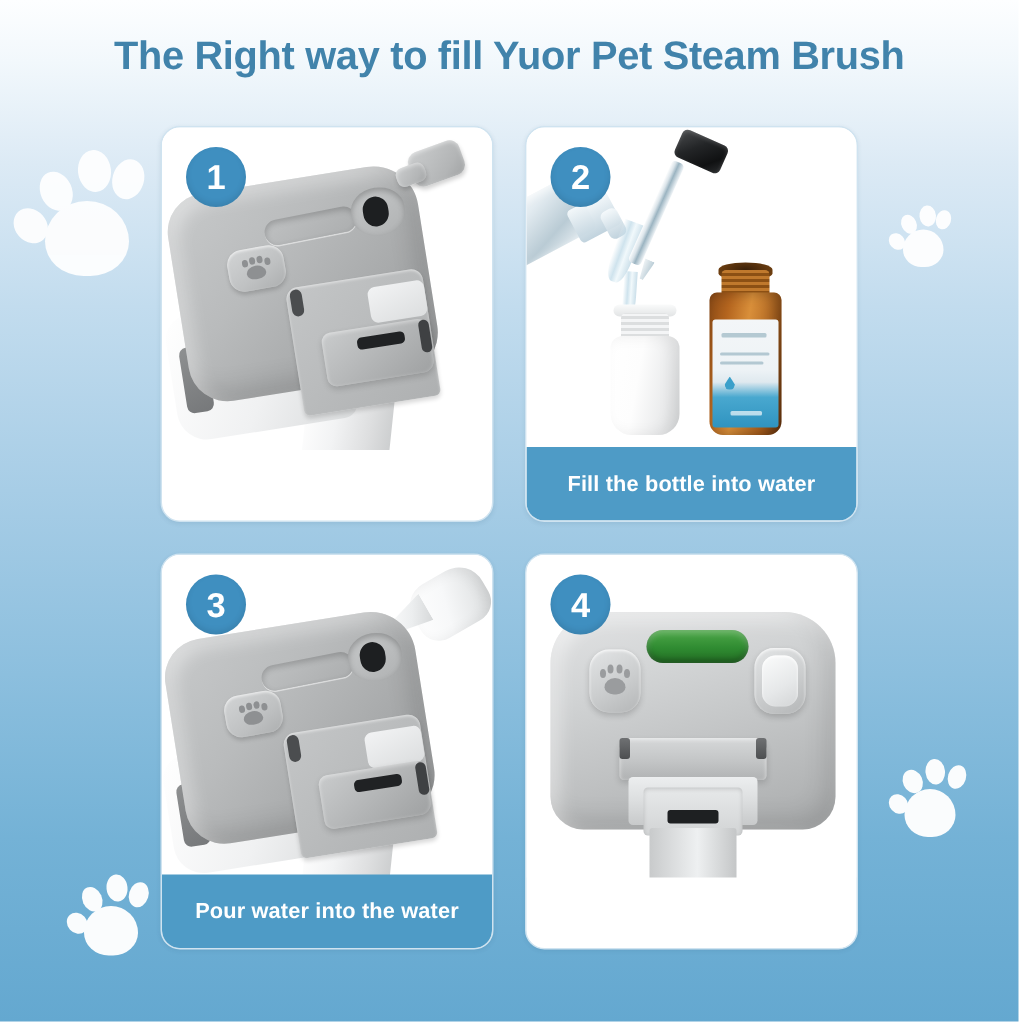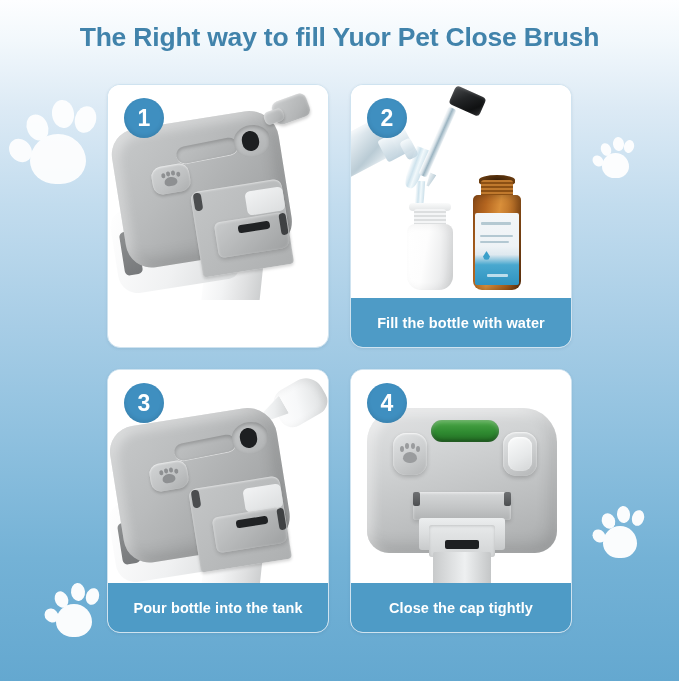--- a/index.html
+++ b/index.html
@@ -451,21 +451,21 @@
   <span class="toe t4"></span>
 </div>
 <div class="paw" id="paw-bottom-right">
   <span class="pad"></span>
   <span class="toe t1"></span>
   <span class="toe t2"></span>
   <span class="toe t3"></span>
   <span class="toe t4"></span>
 </div>
 
-<div id="page-title">The Right way to fill Yuor Pet Close Brush</div>
+<div id="page-title">The Right way to fill Yuor Pet Steam Brush</div>
 
 <div id="steps-grid">
 
   <div class="step-card">
     <div class="step-photo">
       <div class="ill">
 
         <div class="dev-handle" style="left:96px; top:136px; width:58px; height:110px; transform:rotate(6deg);"></div>
 
         <div class="dev-white-edge" style="left:6px; top:118px; width:120px; height:84px; transform:rotate(-9deg);"></div>
@@ -526,21 +526,21 @@
         <div class="oil-label" style="left:124px; top:128px; width:44px; height:72px;">
           <span class="lbl-line" style="left:6px; top:9px; width:30px; height:3px;"></span>
           <span class="lbl-line" style="left:5px; top:22px; width:33px; height:2px;"></span>
           <span class="lbl-line" style="left:5px; top:28px; width:29px; height:2px;"></span>
           <span class="lbl-drop" style="left:8px; top:38px;"></span>
           <span class="lbl-line" style="left:12px; top:61px; width:21px; height:3px; background:#e8f3f8;"></span>
         </div>
       </div>
       <div class="step-badge">2</div>
     </div>
-    <div class="step-caption">Fill the bottle with water</div>
+    <div class="step-caption">Fill the bottle into water</div>
   </div>
 
   <div class="step-card">
     <div class="step-photo">
       <div class="ill">
 
         <div class="squeeze-bottle" style="left:166px; top:12px; width:52px; height:40px; transform:rotate(-30deg);"></div>
         <div class="squeeze-nozzle" style="left:148px; top:32px; width:30px; height:20px; transform:rotate(-30deg); clip-path:polygon(100% 0,100% 100%,8% 74%,0 44%);"></div>
         <div class="thin-stream" style="left:140px; top:46px; width:3px; height:22px; transform:rotate(22deg);"></div>
 
@@ -567,21 +567,21 @@
 
         <div class="dev-bracket" style="left:86px; top:112px; width:92px; height:84px; transform:rotate(-9deg);"></div>
         <div class="dev-dark-slot" style="left:136px; top:116px; width:38px; height:24px; transform:rotate(-9deg); background:linear-gradient(160deg,#f2f3f4,#dcdedf);"></div>
         <div class="dev-tongue" style="left:106px; top:142px; width:72px; height:36px; transform:rotate(-9deg);"></div>
         <div class="dev-tongue-slit" style="left:128px; top:148px; width:32px; height:8px; transform:rotate(-9deg);"></div>
         <div class="dev-dark-slot" style="left:84px; top:120px; width:8px; height:18px; transform:rotate(-9deg); background:#4b4d4f;"></div>
         <div class="dev-dark-slot" style="left:170px; top:138px; width:7px; height:22px; transform:rotate(-9deg); background:#3f4143;"></div>
       </div>
       <div class="step-badge">3</div>
     </div>
-    <div class="step-caption">Pour bottle into the tank</div>
+    <div class="step-caption">Pour water into the water</div>
   </div>
 
   <div class="step-card">
     <div class="step-photo">
       <div class="ill">
 
         <div class="front-body" style="left:16px; top:38px; width:190px; height:145px;"></div>
 
         <div class="front-green" style="left:80px; top:50px; width:68px; height:22px;"></div>
 
@@ -602,16 +602,15 @@
         <div class="front-hinge" style="left:153px; top:122px; width:7px; height:14px;"></div>
 
         <div class="front-tank" style="left:68px; top:148px; width:86px; height:32px;"></div>
         <div class="front-slot" style="left:78px; top:155px; width:66px; height:32px;"></div>
         <div class="front-slit" style="left:94px; top:170px; width:34px; height:9px;"></div>
 
         <div class="front-stem" style="left:82px; top:182px; width:58px; height:36px;"></div>
       </div>
       <div class="step-badge">4</div>
     </div>
-    <div class="step-caption">Close the cap tightly</div>
   </div>
 
 </div>
 
 </body></html>

